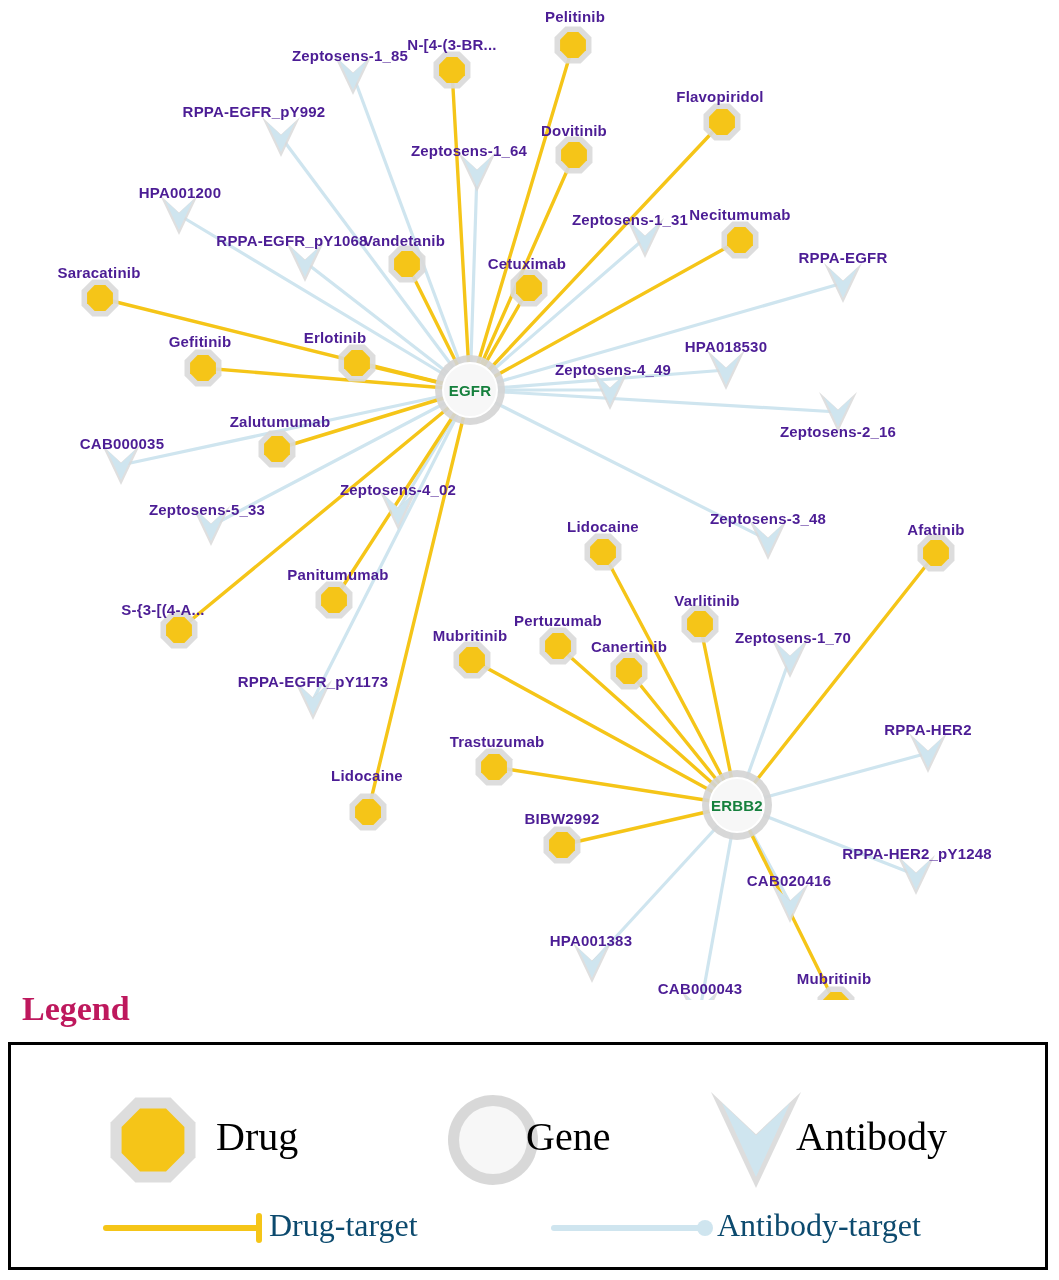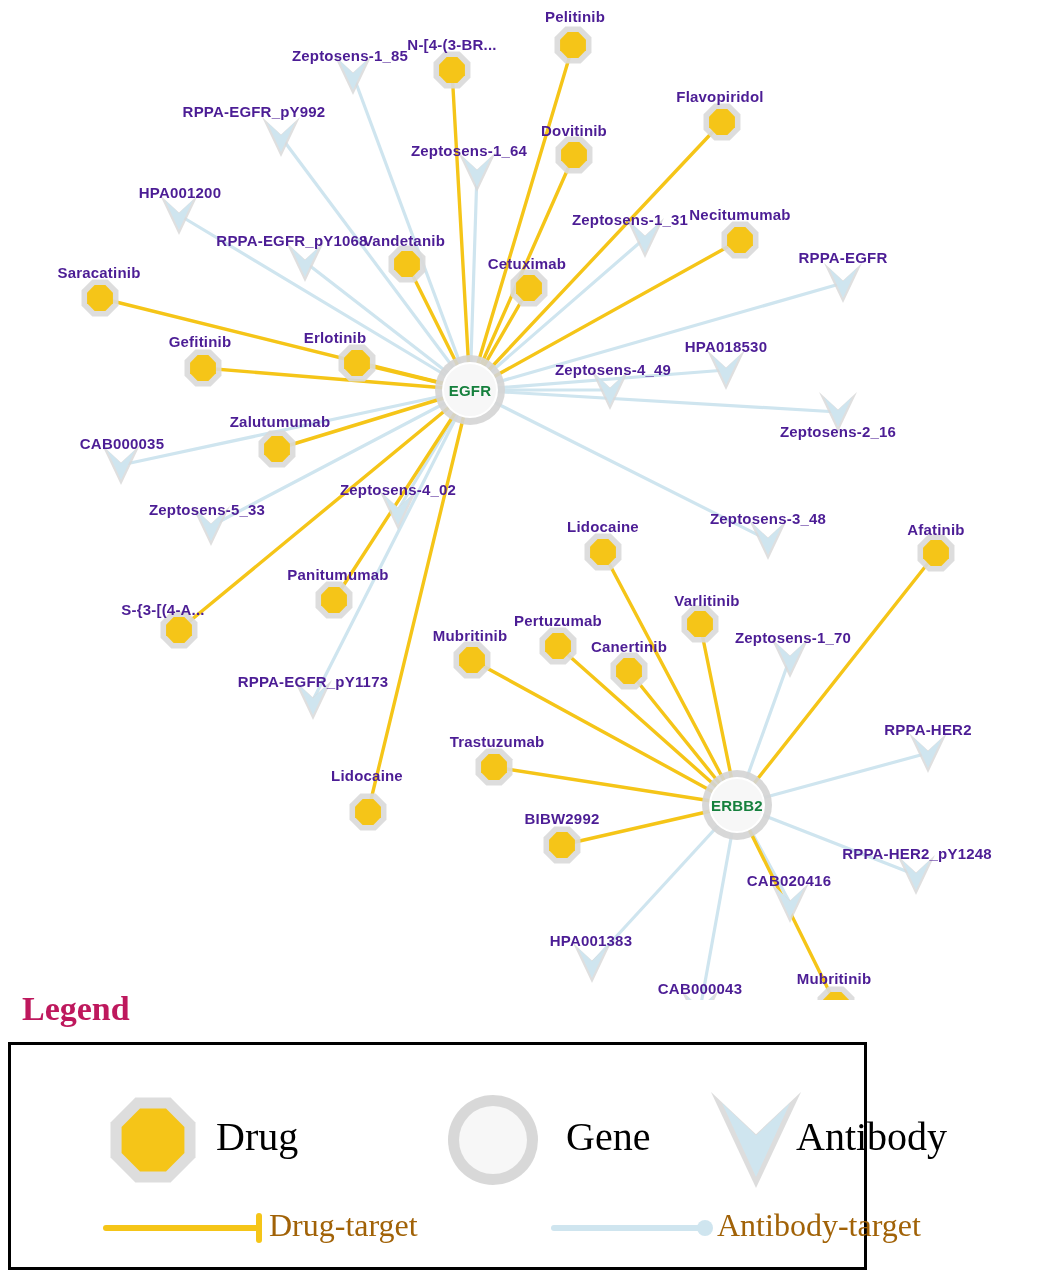--- a/index.html
+++ b/index.html
@@ -47,38 +47,38 @@
     top: 990px;
     font-family: "Liberation Serif", serif;
     font-size: 34px;
     font-weight: bold;
     color: #be185d;
   }
   #legend-box {
     position: absolute;
     left: 8px;
     top: 1042px;
-    width: 859px;
+    width: 1040px;
     height: 228px;
     border: 3px solid #000;
     box-sizing: border-box;
     background: #fff;
   }
   .legend-item-label {
     position: absolute;
     font-family: "Liberation Serif", serif;
     font-size: 40px;
     color: #000;
     white-space: nowrap;
   }
   .legend-edge-label {
     position: absolute;
     font-family: "Liberation Serif", serif;
     font-size: 32px;
-    color: #a16207;
+    color: #0c4a6e;
     white-space: nowrap;
   }
 </style>
 </head>
 <body>
 
 <div id="network">
   <svg width="1059" height="1000" viewBox="0 0 1059 1000">
     <g id="edges-antibody">
         <line x1="353" y1="75" x2="470" y2="390" stroke="#cfe5ef" stroke-width="3.2" stroke-linecap="round"></line>
@@ -289,18 +289,18 @@
         <path d="M 700 47 L 745 143 L 790 47 L 745 89.24 Z" fill="#d9d9d9" opacity="0.9"></path>
         <path d="M 711 58 L 745 132 L 779 58 L 745 90.56 Z" fill="#cfe5ef"></path>
         <line x1="95" y1="183" x2="248" y2="183" stroke="#f5c518" stroke-width="6" stroke-linecap="round"></line>
         <line x1="248" y1="171" x2="248" y2="195" stroke="#f5c518" stroke-width="6" stroke-linecap="round"></line>
         <line x1="543" y1="183" x2="690" y2="183" stroke="#cfe5ef" stroke-width="6" stroke-linecap="round"></line>
         <circle cx="694" cy="183" r="8" fill="#cfe5ef"></circle>
       </g>
   </svg>
   <div id="legend-labels">
       <div class="legend-item-label" style="left: 205px; top: 68px;">Drug</div>
-      <div class="legend-item-label" style="left: 515px; top: 68px; margin-left: 40px;">Gene</div>
+      <div class="legend-item-label" style="left: 515px; top: 68px;">Gene</div>
       <div class="legend-item-label" style="left: 785px; top: 68px;">Antibody</div>
       <div class="legend-edge-label" style="left: 258px; top: 162px;">Drug-target</div>
       <div class="legend-edge-label" style="left: 706px; top: 162px;">Antibody-target</div>
     </div>
 </div>
 
 </body></html>

